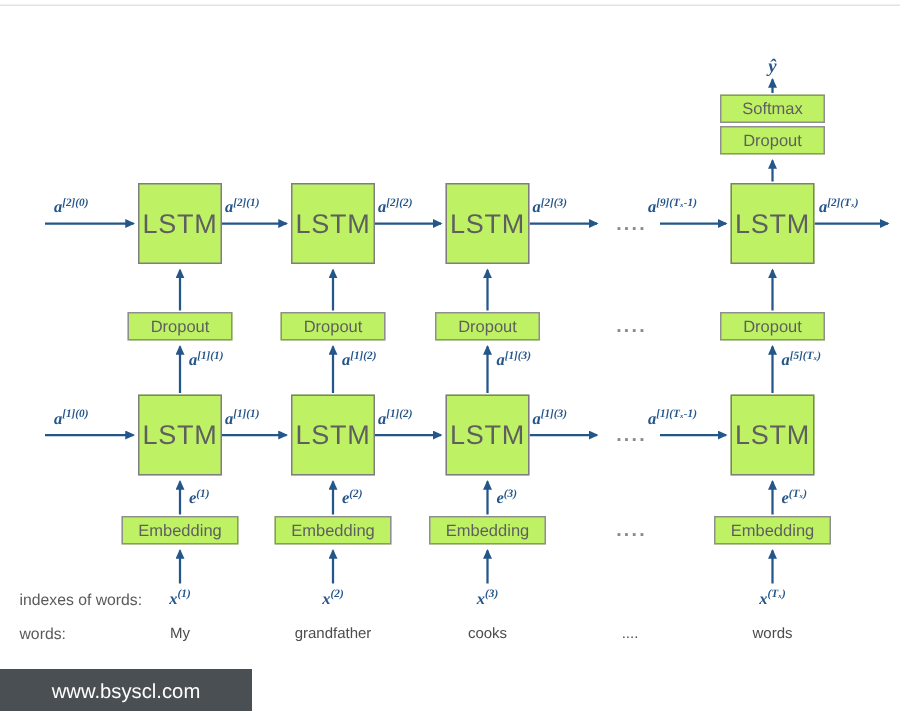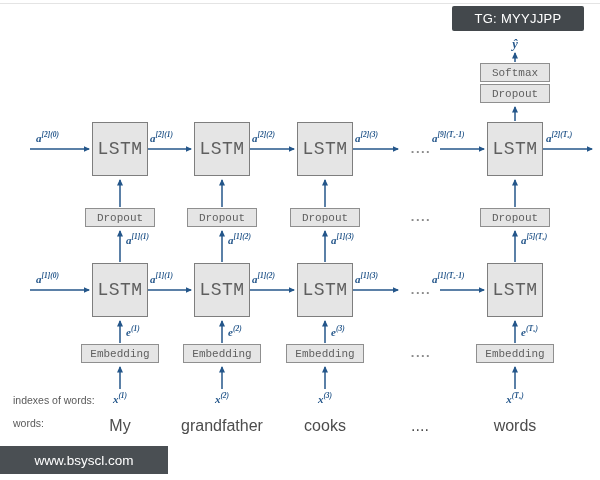--- a/index.html
+++ b/index.html
@@ -2,31 +2,31 @@
 <html><head>
 <meta charset="utf-8">
 <style>
   *{box-sizing:border-box;margin:0;padding:0}
   html,body{background:#ffffff}
   body{font-family:"Liberation Sans",sans-serif}
   .stage{position:relative;width:600px;height:480px;background:#fff;overflow:hidden}
   .topline{position:absolute;left:0;top:3px;width:100%;height:1px;background:#e4e4e4}
   .arrows{position:absolute;left:0;top:0}
   .arrows line{stroke:#24568a;stroke-width:1.5;marker-end:url(#ah)}
-  .box{position:absolute;background:#e5e5e5;border:1.5px solid #8f8f8f;color:#5f5f5f;
+  .box{position:absolute;background:#bef264;border:1.5px solid #8f8f8f;color:#5f5f5f;
        display:flex;align-items:center;justify-content:center;
-       font-family:Liberation Mono, monospace}
+       font-family:Liberation Sans, sans-serif}
   .lstm{width:56px;height:54px;font-size:18px;border:1.8px solid #7e7e7e;letter-spacing:.5px}
   .small{width:70px;height:19px;font-size:11px}
   .embed{width:78px;height:19px;font-size:11px}
   .math{position:absolute;color:#24568a;font-family:"Liberation Serif",serif;
         font-style:italic;font-weight:bold;font-size:11px;white-space:nowrap;line-height:1}
   .math sup{font-size:7.5px;font-style:italic}
   .mcenter{transform:translateX(-50%)}
-  .word{position:absolute;transform:translateX(-50%);font-size:16px;color:#4c4c4c;white-space:nowrap}
+  .word{position:absolute;transform:translateX(-50%);font-size:10px;color:#4c4c4c;white-space:nowrap}
   .dots{position:absolute;transform:translateX(-50%);font-size:13px;font-weight:bold;
         color:#8a8a8a;letter-spacing:1.5px;line-height:1}
   .caption{position:absolute;font-size:10.5px;color:#5a5a5a;white-space:nowrap}
   .wm-top{position:absolute;left:452px;top:6px;width:132px;height:25px;background:#43484c;
           color:#fff;font-size:13px;letter-spacing:.3px;border-radius:2px;
           display:flex;align-items:center;justify-content:center}
   .wm-bottom{position:absolute;left:0;top:446px;width:168px;height:28px;background:#4a4f53;
           color:#fff;font-size:13.5px;display:flex;align-items:center;justify-content:center}
 </style>
 </head>
@@ -138,16 +138,15 @@
 
   <span class="caption" style="left:13px;top:394px">indexes of words:</span>
   <span class="caption" style="left:13px;top:417px">words:</span>
 
   <span class="word" style="left:120px;top:417px">My</span>
   <span class="word" style="left:222px;top:417px">grandfather</span>
   <span class="word" style="left:325px;top:417px">cooks</span>
   <span class="word" style="left:420px;top:417px">....</span>
   <span class="word" style="left:515px;top:417px">words</span>
 
-  <div class="wm-top">TG: MYYJJPP</div>
   <div class="wm-bottom">www.bsyscl.com</div>
 
 </div>
 
 </body></html>

